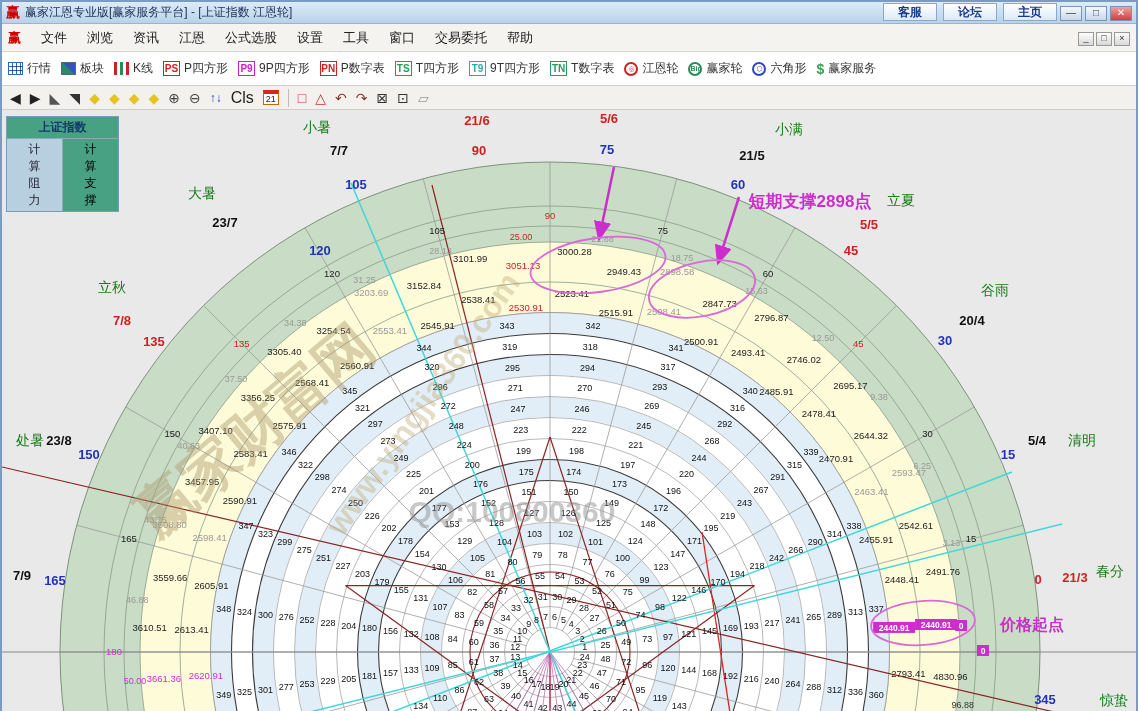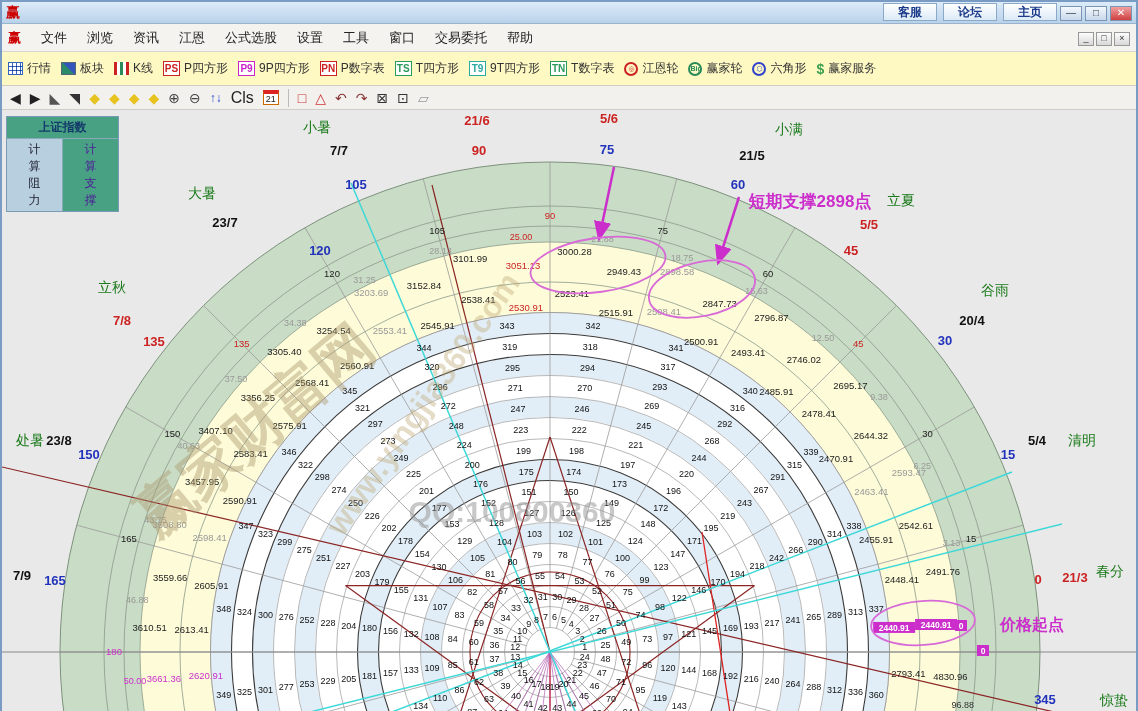--- a/index.html
+++ b/index.html
@@ -17,21 +17,21 @@
   .winctl.close { background:linear-gradient(#f0a0a0,#d04040); color:#fff; font-weight:bold; }
 
   
   #menubar { height:28px; background:#f4f3f0; display:flex; align-items:center; padding:0 6px; border-bottom:1px solid #d8d6d0; }
   #menubar .logo { color:#c00; font-weight:bold; font-size:13px; margin-right:10px; }
   .menu-item { padding:3px 10px; color:#222; font-size:13px; }
   #menubar .spacer { flex:1; }
   .mdi-btn { width:16px; height:14px; border:1px solid #999; background:linear-gradient(#fdfdfd,#d8d8d8); margin-left:2px; text-align:center; line-height:11px; font-size:9px; color:#333; }
 
   
-  #toolbar1 { height:34px; background:#fef9c3; display:flex; align-items:center; padding:0 6px; border-bottom:1px solid #cfcdc6; }
+  #toolbar1 { height:34px; background:#ffffff; display:flex; align-items:center; padding:0 6px; border-bottom:1px solid #cfcdc6; }
   .t1-item { display:flex; align-items:center; margin-right:10px; color:#333; font-size:12px; white-space:nowrap; }
   .t1-item .ic { margin-right:4px; display:inline-block; }
   .badge { display:inline-block; width:17px; height:15px; border:1px solid; font-size:10px; font-weight:bold; text-align:center; line-height:14px; background:#fff; }
   .icg { display:inline-block; width:15px; height:13px; }
   .ring-ic { display:inline-block; width:14px; height:14px; border:2px solid; border-radius:50%; text-align:center; line-height:10px; font-size:7px; font-weight:bold; }
 
   
   #toolbar2 { height:24px; background:#f2f1ee; display:flex; align-items:center; padding:0 8px; border-bottom:1px solid #cfcdc6; }
   .t2-item { margin-right:9px; font-size:14px; line-height:20px; }
   .t2-sep { width:1px; height:18px; background:#bbb; margin-right:9px; }
@@ -41,28 +41,29 @@
   #chart { position:relative; width:1134px; height:603px; background:#e9e9e9; overflow:hidden; }
   #wheel-svg { position:absolute; left:0; top:0; }
 
   
   #panel { position:absolute; left:4px; top:6px; width:113px; border:1px solid #7a9ab5; background:#c9e0f2; z-index:5; font-size:12px; }
   #panel .hdr { background:#49a184; color:#123a6a; font-weight:bold; text-align:center; padding:2px 0; border-bottom:1px solid #8ab; }
   #panel .row { padding:1px 2px; color:#b03030; border-bottom:1px solid #a8c4dc; white-space:nowrap; overflow:hidden; }
   #panel .btns { display:flex; }
   #panel .btns div { flex:1; text-align:center; padding:2px 16px; font-size:12px; }
   #panel .btn-res { background:#b8cfe0; color:#223; border-right:1px solid #8ab; }
-  #panel .btn-sup { background:#49a184; color:#4c1d95; }
+  #panel .btn-sup { background:#49a184; color:#000000; }
 </style>
 </head>
 <body>
 
 <div id="win">
   <div id="titlebar">
     <span class="logo">赢</span>
+    <span class="title">赢家江恩专业版[赢家服务平台] - [上证指数 江恩轮]</span>
     <span class="spacer"></span>
     <span id="tb-links"><span class="tb-btn">客服</span><span class="tb-btn">论坛</span><span class="tb-btn">主页</span></span>
     <span id="win-ctls"><span class="winctl" style="display: inline-block;">—</span><span class="winctl" style="display: inline-block;">□</span><span class="winctl close" style="display: inline-block;">✕</span></span>
   </div>
   <div id="menubar">
     <span class="logo">赢</span>
     <span id="menu-items"><span class="menu-item">文件</span><span class="menu-item">浏览</span><span class="menu-item">资讯</span><span class="menu-item">江恩</span><span class="menu-item">公式选股</span><span class="menu-item">设置</span><span class="menu-item">工具</span><span class="menu-item">窗口</span><span class="menu-item">交易委托</span><span class="menu-item">帮助</span></span>
     <span class="spacer"></span>
     <span id="mdi-ctls"><span class="mdi-btn" style="display: inline-block;">_</span><span class="mdi-btn" style="display: inline-block;">□</span><span class="mdi-btn" style="display: inline-block;">×</span></span>
   </div>

